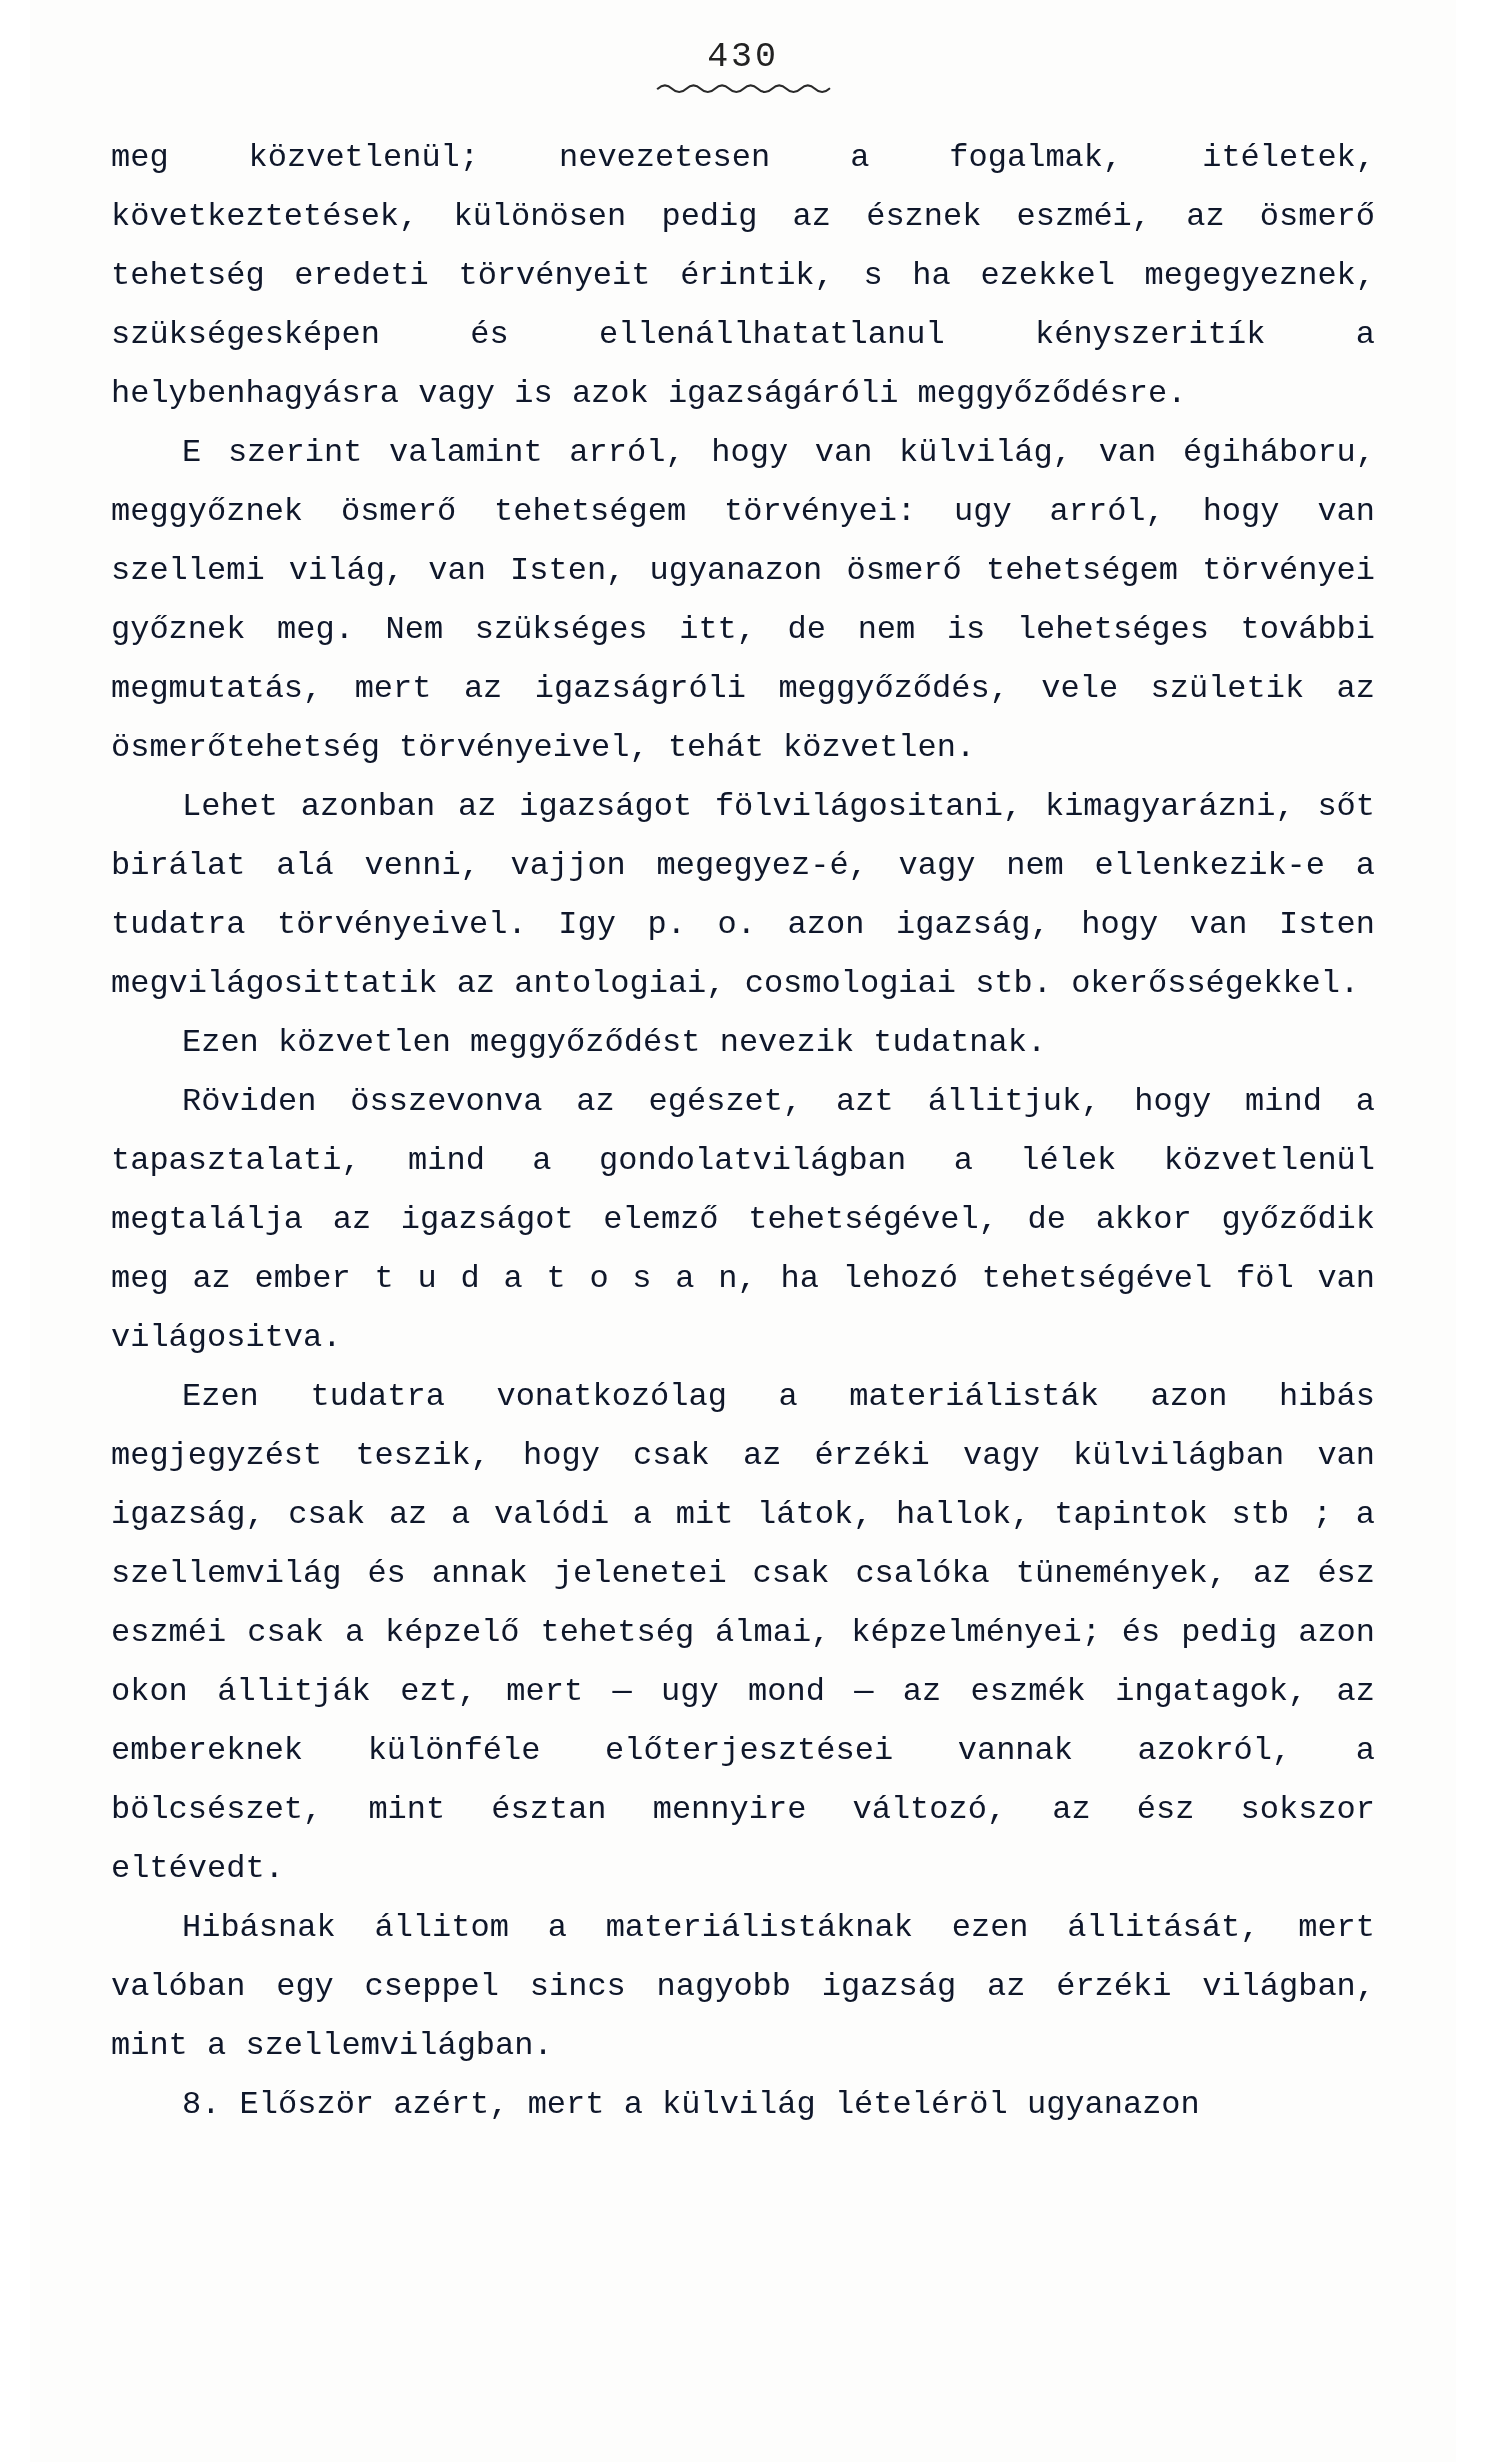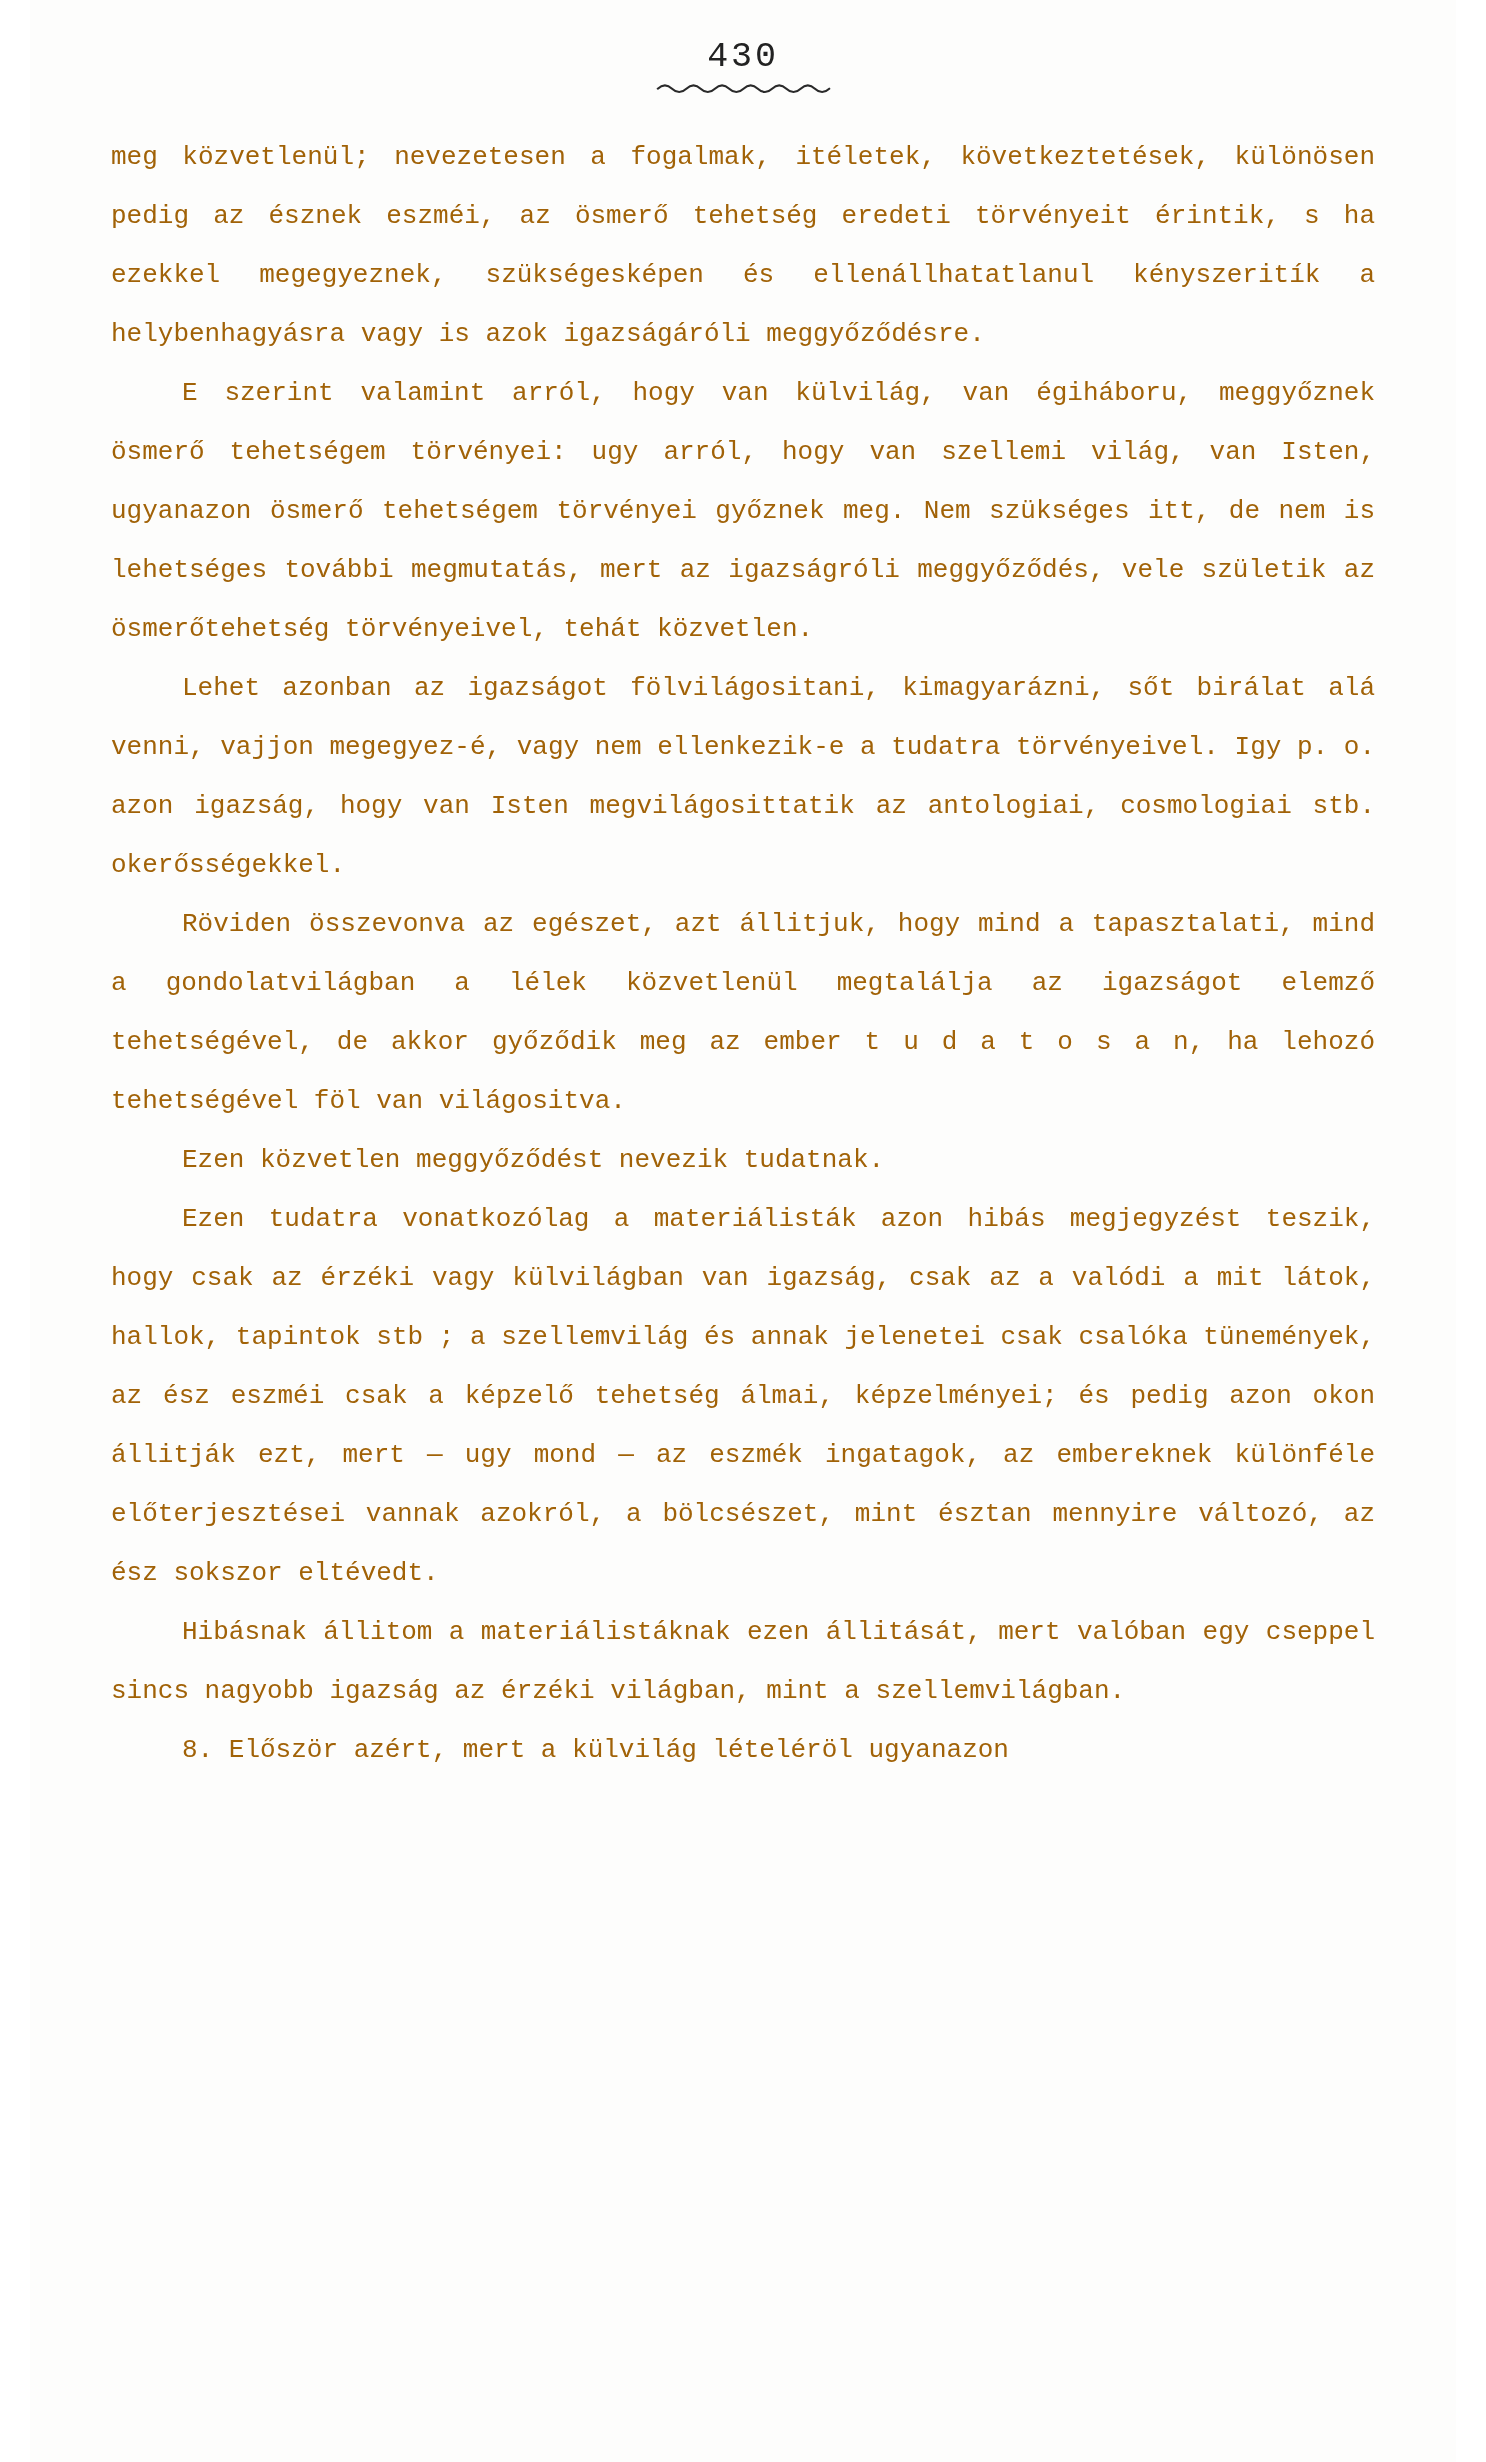--- a/index.html
+++ b/index.html
@@ -27,24 +27,24 @@
     letter-spacing: 2.9px;
     color: #222;
     line-height: 1;
   }
   .flourish {
     display: block;
     margin: 5.7px auto 0 auto;
   }
   .text-block {
     margin: 32px 81px 0 81px;
-    font-size: 26px;
+    font-size: 32px;
     line-height: 59px;
     text-align: justify;
-    color: #a16207;
+    color: #0f172a;
     hyphens: auto;
     -webkit-hyphens: auto;
   }
   .text-block p {
     margin: 0;
     padding: 0;
     text-indent: 71px;
   }
   .text-block p.no-indent {
     text-indent: 0;
@@ -59,21 +59,21 @@
     <div class="page-number">430</div>
     <svg class="flourish" width="181" height="15.3" viewBox="0 0 190 16" aria-hidden="true">
       <path d="M5 8 Q 12.5 1, 20 8 T 35 8 T 50 8 T 65 8 T 80 8 T 95 8 T 110 8 T 125 8 T 140 8 T 155 8 T 170 8 T 185 8" fill="none" stroke="#2a2a2a" stroke-width="2.2" stroke-linecap="round"></path>
     </svg>
   </div>
 
   <div class="text-block">
     <p class="no-indent">meg közvetlenül; nevezetesen a fogalmak, itéletek, következtetések, különösen pedig az észnek eszméi, az ösmerő tehetség eredeti törvényeit érintik, s ha ezekkel megegyeznek, szükségesképen és ellenállhatatlanul kényszeritík a helybenhagyásra vagy is azok igazságáróli meggyőződésre.</p>
     <p>E szerint valamint arról, hogy van külvilág, van égiháboru, meggyőznek ösmerő tehetségem törvényei: ugy arról, hogy van szellemi világ, van Isten, ugyanazon ösmerő tehetségem törvényei győznek meg. Nem szükséges itt, de nem is lehetséges további megmutatás, mert az igazságróli meggyőződés, vele születik az ösmerőtehetség törvényeivel, tehát közvetlen.</p>
     <p>Lehet azonban az igazságot fölvilágositani, kimagyarázni, sőt birálat alá venni, vajjon megegyez-é, vagy nem ellenkezik-e a tudatra törvényeivel. Igy p. o. azon igazság, hogy van Isten megvilágosittatik az antologiai, cosmologiai stb. okerősségekkel.</p>
+    <p>Ezen közvetlen meggyőződést nevezik tudatnak.</p>
     <p>Röviden összevonva az egészet, azt állitjuk, hogy mind a tapasztalati, mind a gondolatvilágban a lélek közvetlenül megtalálja az igazságot elemző tehetségével, de akkor győződik meg az ember t u d a t o s a n, ha lehozó tehetségével föl van világositva.</p>
-    <p>Ezen közvetlen meggyőződést nevezik tudatnak.</p>
     <p>Ezen tudatra vonatkozólag a materiálisták azon hibás megjegyzést teszik, hogy csak az érzéki vagy külvilágban van igazság, csak az a valódi a mit látok, hallok, tapintok stb ; a szellemvilág és annak jelenetei csak csalóka tünemények, az ész eszméi csak a képzelő tehetség álmai, képzelményei; és pedig azon okon állitják ezt, mert — ugy mond — az eszmék ingatagok, az embereknek különféle előterjesztései vannak azokról, a bölcsészet, mint észtan mennyire változó, az ész sokszor eltévedt.</p>
     <p>Hibásnak állitom a materiálistáknak ezen állitását, mert valóban egy cseppel sincs nagyobb igazság az érzéki világban, mint a szellemvilágban.</p>
     <p>8. Először azért, mert a külvilág lételéröl ugyanazon</p>
   </div>
 
 </div>
 
 
 </body></html>

